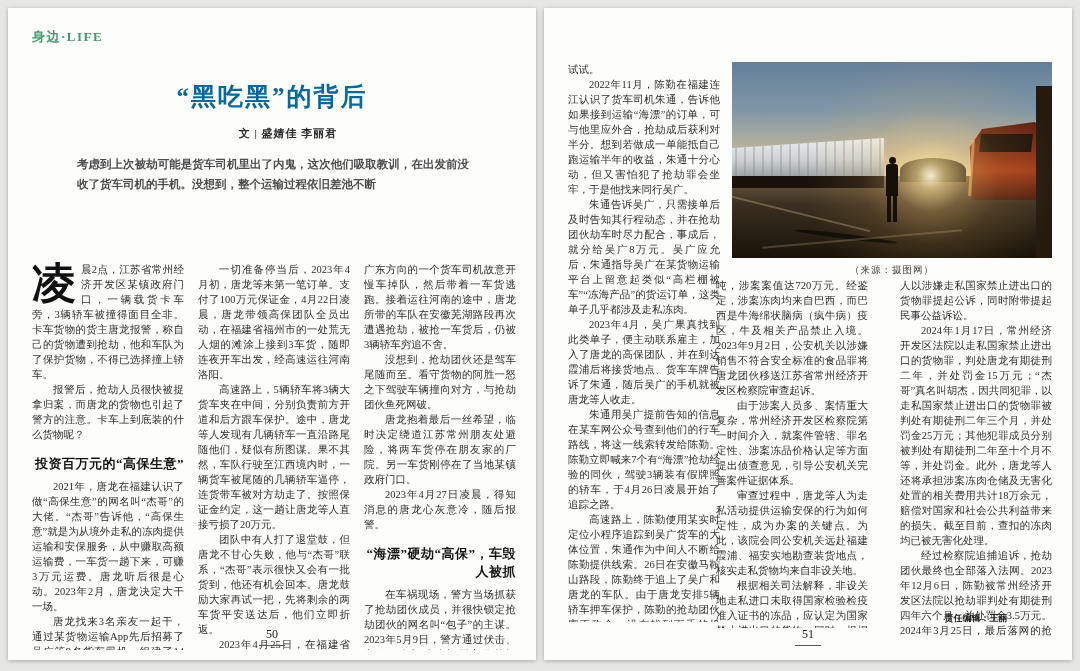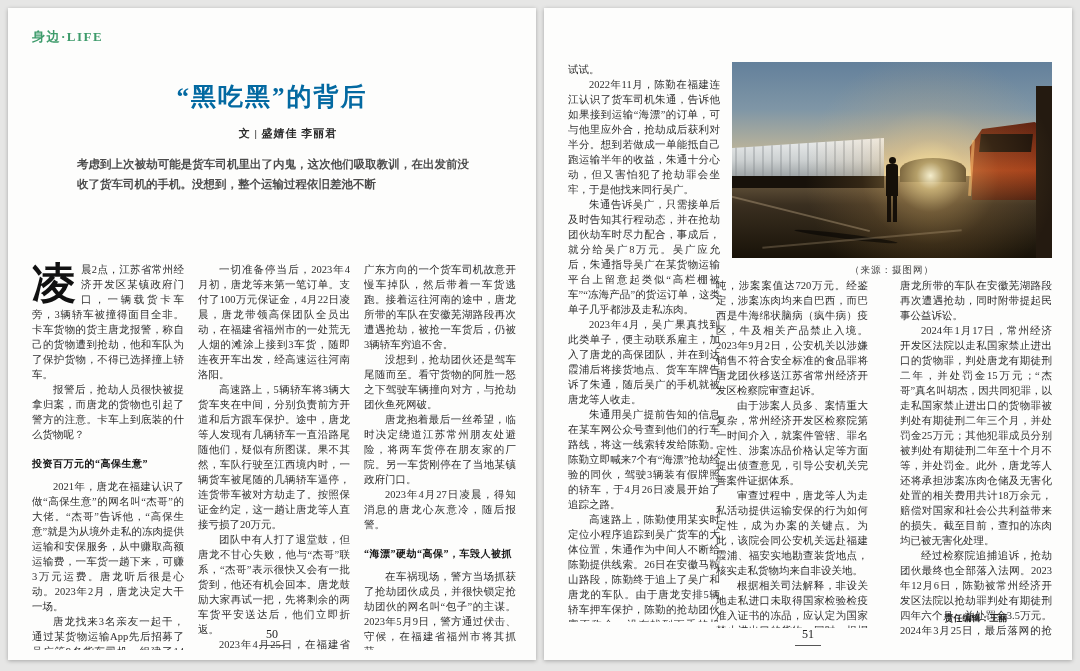--- a/index.html
+++ b/index.html
@@ -42,22 +42,22 @@
   }
 
   
   .col {
     position:absolute; width:152px; overflow:hidden;
     font-size:10.5px; line-height:15px; color:#2e2e2e;
   }
   .col p { margin:0; text-align:justify; text-indent:2em; }
   .col p.ni { text-indent:0; }
   .col h3.subhead {
-    font-size:10px; font-weight:700; color:#141414;
-    margin:13px 0 6px 0; line-height:18px; text-align:left; letter-spacing:0.5px;
+    font-size:13px; font-weight:700; color:#141414;
+    margin:13px 0 6px 0; line-height:18px; text-align:right; letter-spacing:0.5px;
   }
   .dropcap {
     float:left; font-size:44px; line-height:38px; font-weight:700;
     margin:3px 5px 0 0; color:#111;
   }
   #lp-col1 { left:24px;  top:254px; height:388px; }
   #lp-col2 { left:190px; top:254px; height:388px; }
   #lp-col3 { left:356px; top:254px; height:388px; }
 
   #rp-col1 { left:24px;  top:54px;  height:560px; }
@@ -220,21 +220,21 @@
         <p>朱通用吴广提前告知的信息在某车网公众号查到他们的行车路线，将这一线索转发给陈勤。陈勤立即喊来7个有“海漂”抢劫经验的同伙，驾驶3辆装有假牌照的轿车，于4月26日凌晨开始了追踪之路。</p>
         <p>高速路上，陈勤使用某实时定位小程序追踪到吴广货车的大体位置，朱通作为中间人不断给陈勤提供线索。26日在安徽马鞍山路段，陈勤终于追上了吴广和唐龙的车队。由于唐龙安排5辆轿车押车保护，陈勤的抢劫团伙寡不敌众，没有找到下手的机会。</p>
       </div>
     <div class="col" id="rp-col2">
         <p class="ni">吨，涉案案值达720万元。经鉴定，涉案冻肉均来自巴西，而巴西是牛海绵状脑病（疯牛病）疫区，牛及相关产品禁止入境。2023年9月2日，公安机关以涉嫌销售不符合安全标准的食品罪将唐龙团伙移送江苏省常州经济开发区检察院审查起诉。</p>
         <p>由于涉案人员多、案情重大复杂，常州经济开发区检察院第一时间介入，就案件管辖、罪名定性、涉案冻品价格认定等方面提出侦查意见，引导公安机关完善案件证据体系。</p>
         <p>审查过程中，唐龙等人为走私活动提供运输安保的行为如何定性，成为办案的关键点。为此，该院会同公安机关远赴福建霞浦、福安实地勘查装货地点，核实走私货物均来自非设关地。</p>
         <p>根据相关司法解释，非设关地走私进口未取得国家检验检疫准入证书的冻品，应认定为国家禁止进出口的货物。同时，根据刑法第156条的规定，与走私犯通谋，为其提供运输、保管或者其他方便的，以走私罪的共犯论处。2023年11月28日，常州经济开发区检察院改变公安机关定性，对唐龙、杰哥等被告</p>
       </div>
     <div class="col" id="rp-col3">
-        <p class="ni">唐龙所带的车队在安徽芜湖路段再次遭遇抢劫，同时附带提起民事公益诉讼。</p>
+        <p class="ni">人以涉嫌走私国家禁止进出口的货物罪提起公诉，同时附带提起民事公益诉讼。</p>
         <p>2024年1月17日，常州经济开发区法院以走私国家禁止进出口的货物罪，判处唐龙有期徒刑二年，并处罚金15万元；“杰哥”真名叫胡杰，因共同犯罪，以走私国家禁止进出口的货物罪被判处有期徒刑二年三个月，并处罚金25万元；其他犯罪成员分别被判处有期徒刑二年至十个月不等，并处罚金。此外，唐龙等人还将承担涉案冻肉仓储及无害化处置的相关费用共计18万余元，赔偿对国家和社会公共利益带来的损失。截至目前，查扣的冻肉均已被无害化处理。</p>
         <p>经过检察院追捕追诉，抢劫团伙最终也全部落入法网。2023年12月6日，陈勤被常州经济开发区法院以抢劫罪判处有期徒刑四年六个月，并处罚金3.5万元。2024年3月25日，最后落网的抢劫团伙头目朱通被常州经济开发区法院以抢劫罪判处有期徒刑三年六个月，并处罚金2.8万元。该团伙其他犯罪成员分别被处以四年到三年有期徒刑，并处罚金。（文中涉案人员均为化名）</p>
       </div>
 
     <div class="editor-line">责任编辑：王丽</div>
     <div class="pagenum">51</div>
   </div>
 
 </div>
 

